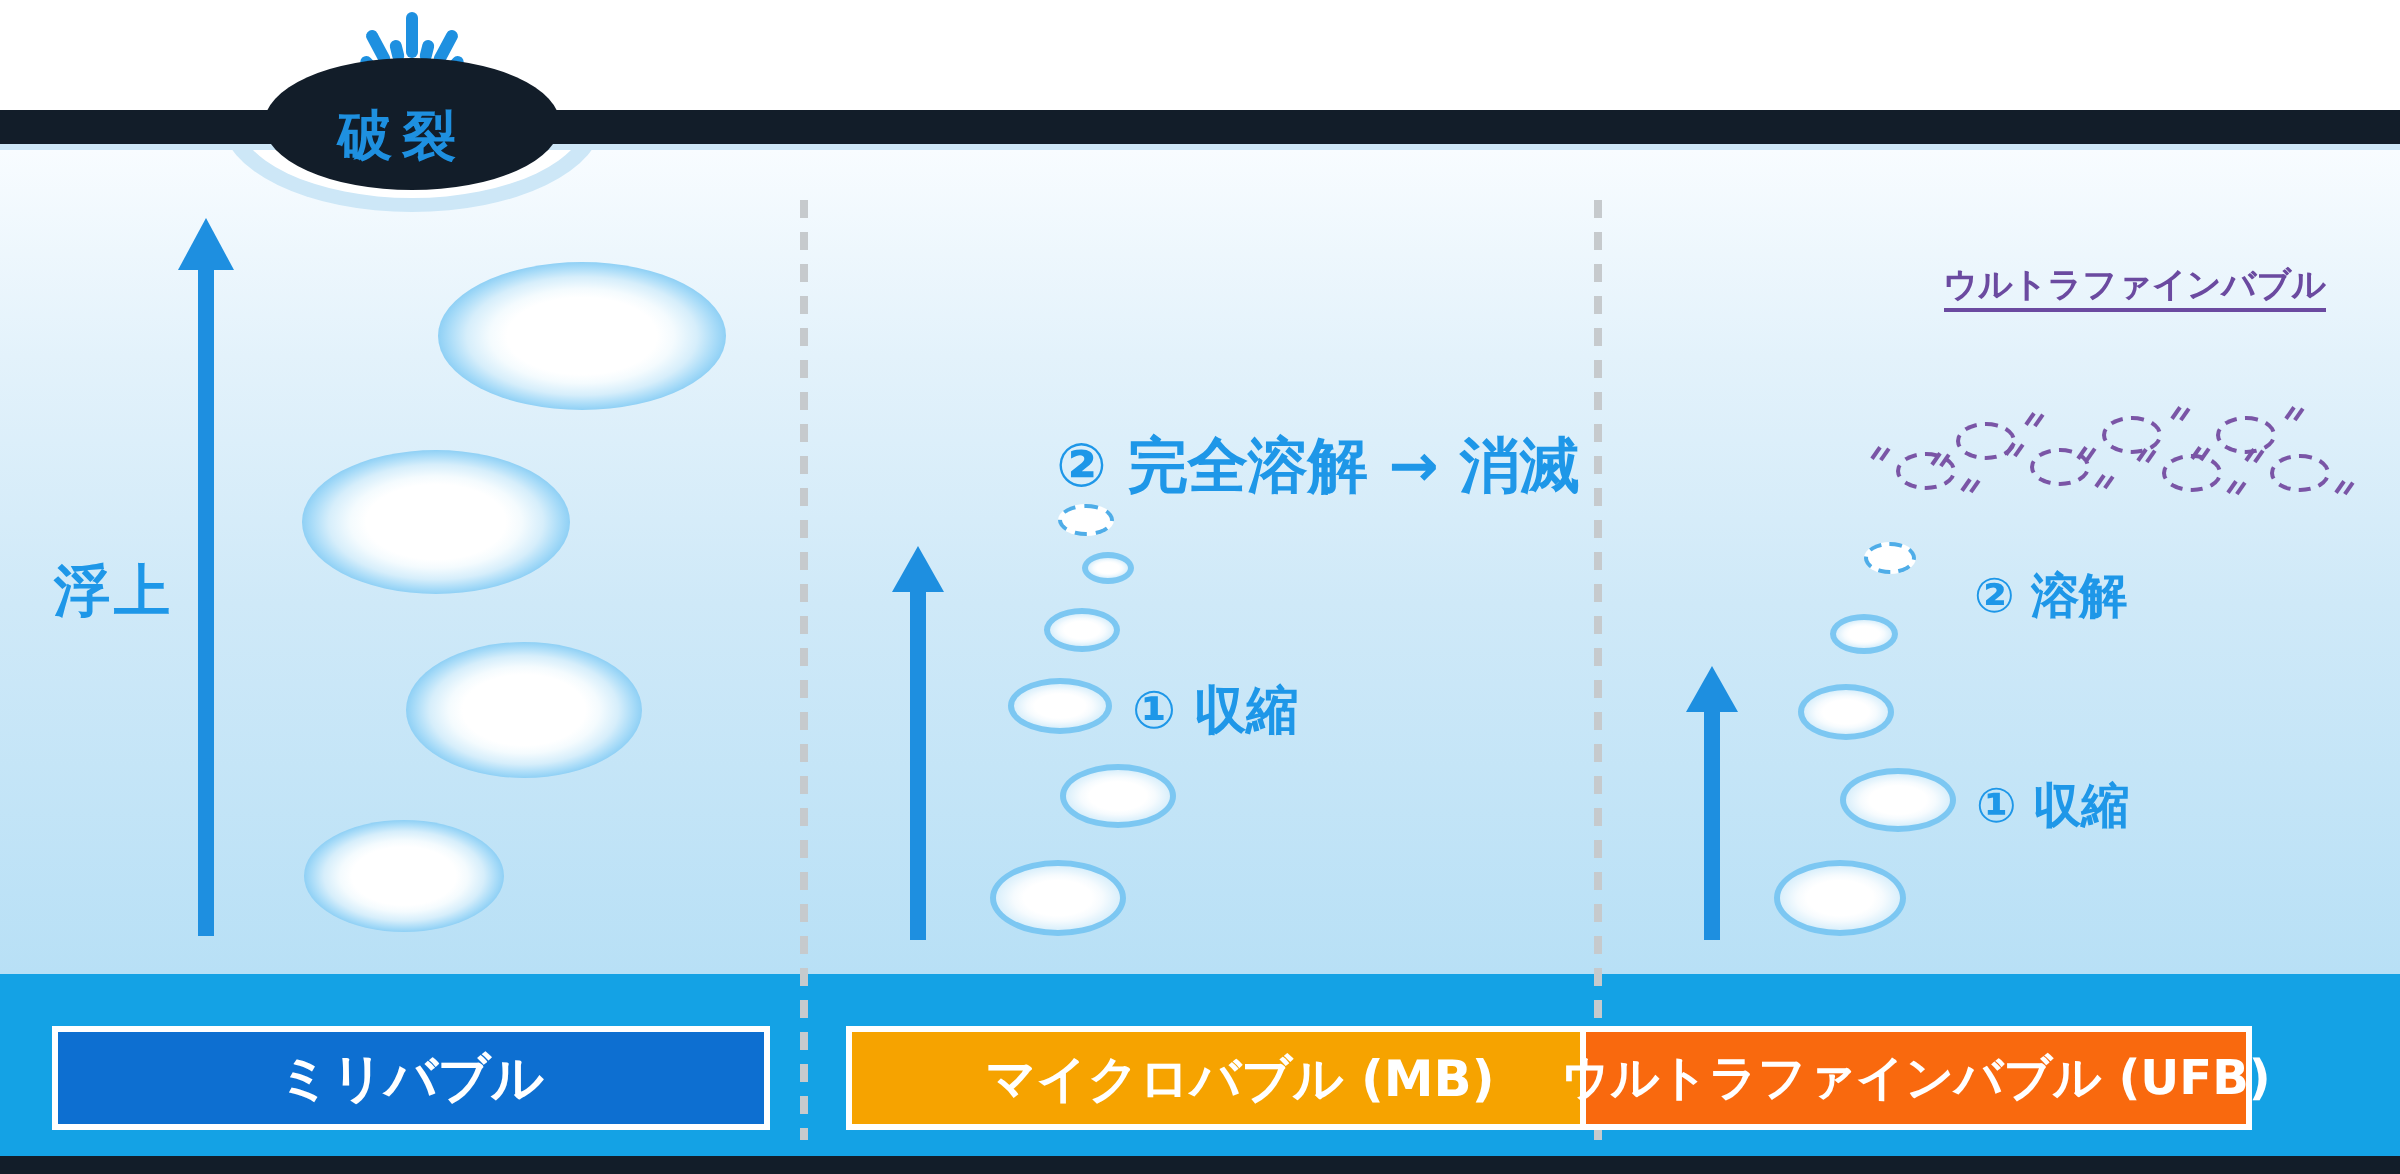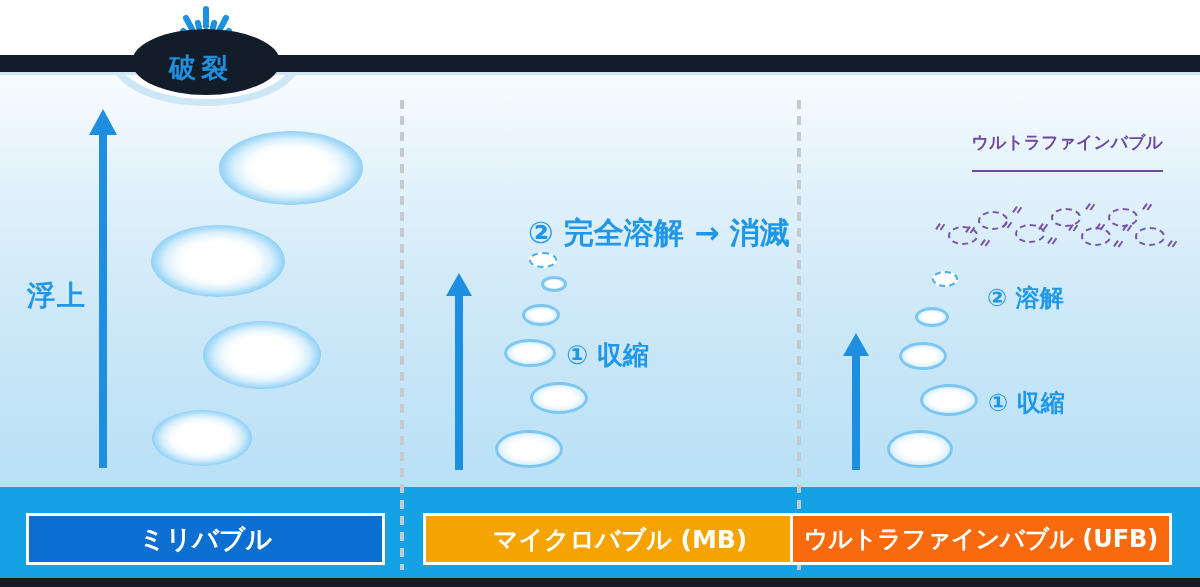--- a/index.html
+++ b/index.html
@@ -39,31 +39,31 @@
   .ufbb.lo::after{right:-8px;bottom:-3px;transform:rotate(35deg);}
   .ufbb.hi::before{left:-13px;bottom:-5px;transform:rotate(35deg);}
   .ufbb.hi::after{right:-10px;top:-7px;transform:rotate(35deg);}
   
   .arrow-shaft{position:absolute;width:8px;background:#1e8fe0;}
   .arrow-head{position:absolute;width:0;height:0;border-left:14px solid transparent;border-right:14px solid transparent;border-bottom:26px solid #1e8fe0;}
   .arrow-head.small{border-left-width:13px;border-right-width:13px;border-bottom-width:23px;}
   
   .t-blue{position:absolute;color:#1e97e8;font-weight:bold;white-space:nowrap;}
   .t-purple{position:absolute;color:#6b4aa0;font-weight:bold;white-space:nowrap;}
-  .u{border-bottom:2px solid currentColor;padding-bottom:18px;}
+  .u{border-bottom:2px solid currentColor;padding-bottom:1px;}
   
   .bottom-band{position:absolute;left:0;top:487px;width:1200px;height:91px;background:#14a2e5;z-index:1;}
   .bottom-strip{position:absolute;left:0;top:578px;width:1200px;height:9px;background:#121d29;z-index:1;}
   .vsep{position:absolute;top:100px;height:470px;width:4px;z-index:2;
     background:repeating-linear-gradient(180deg,#c6cacd 0 9px,rgba(0,0,0,0) 9px 16px);}
   .fbox{position:absolute;top:513px;height:52px;border:3px solid #ffffff;box-sizing:border-box;z-index:3;
     display:flex;align-items:center;justify-content:center;color:#ffffff;font-weight:bold;white-space:nowrap;}
   .fbox.milli{left:26px;width:359px;background:#0d6fd1;font-size:26px;}
   .fbox.micro{left:423px;width:394px;background:#f6a300;font-size:25px;text-align:right;}
-  .fbox.ufb{left:790px;width:382px;background:#f9690e;font-size:24px;}
+  .fbox.ufb{left:790px;width:336px;background:#f9690e;font-size:24px;}
 </style>
 </head>
 <body>
 
 <div class="stage">
 
   <div class="sky"></div>
   <div class="burst-rays">
     <span style="top:-8px;height:15px;transform:rotate(-58deg) translateY(-33px);"></span>
     <span style="top:-6px;height:11px;transform:rotate(-43deg) translateY(-31px);"></span>

